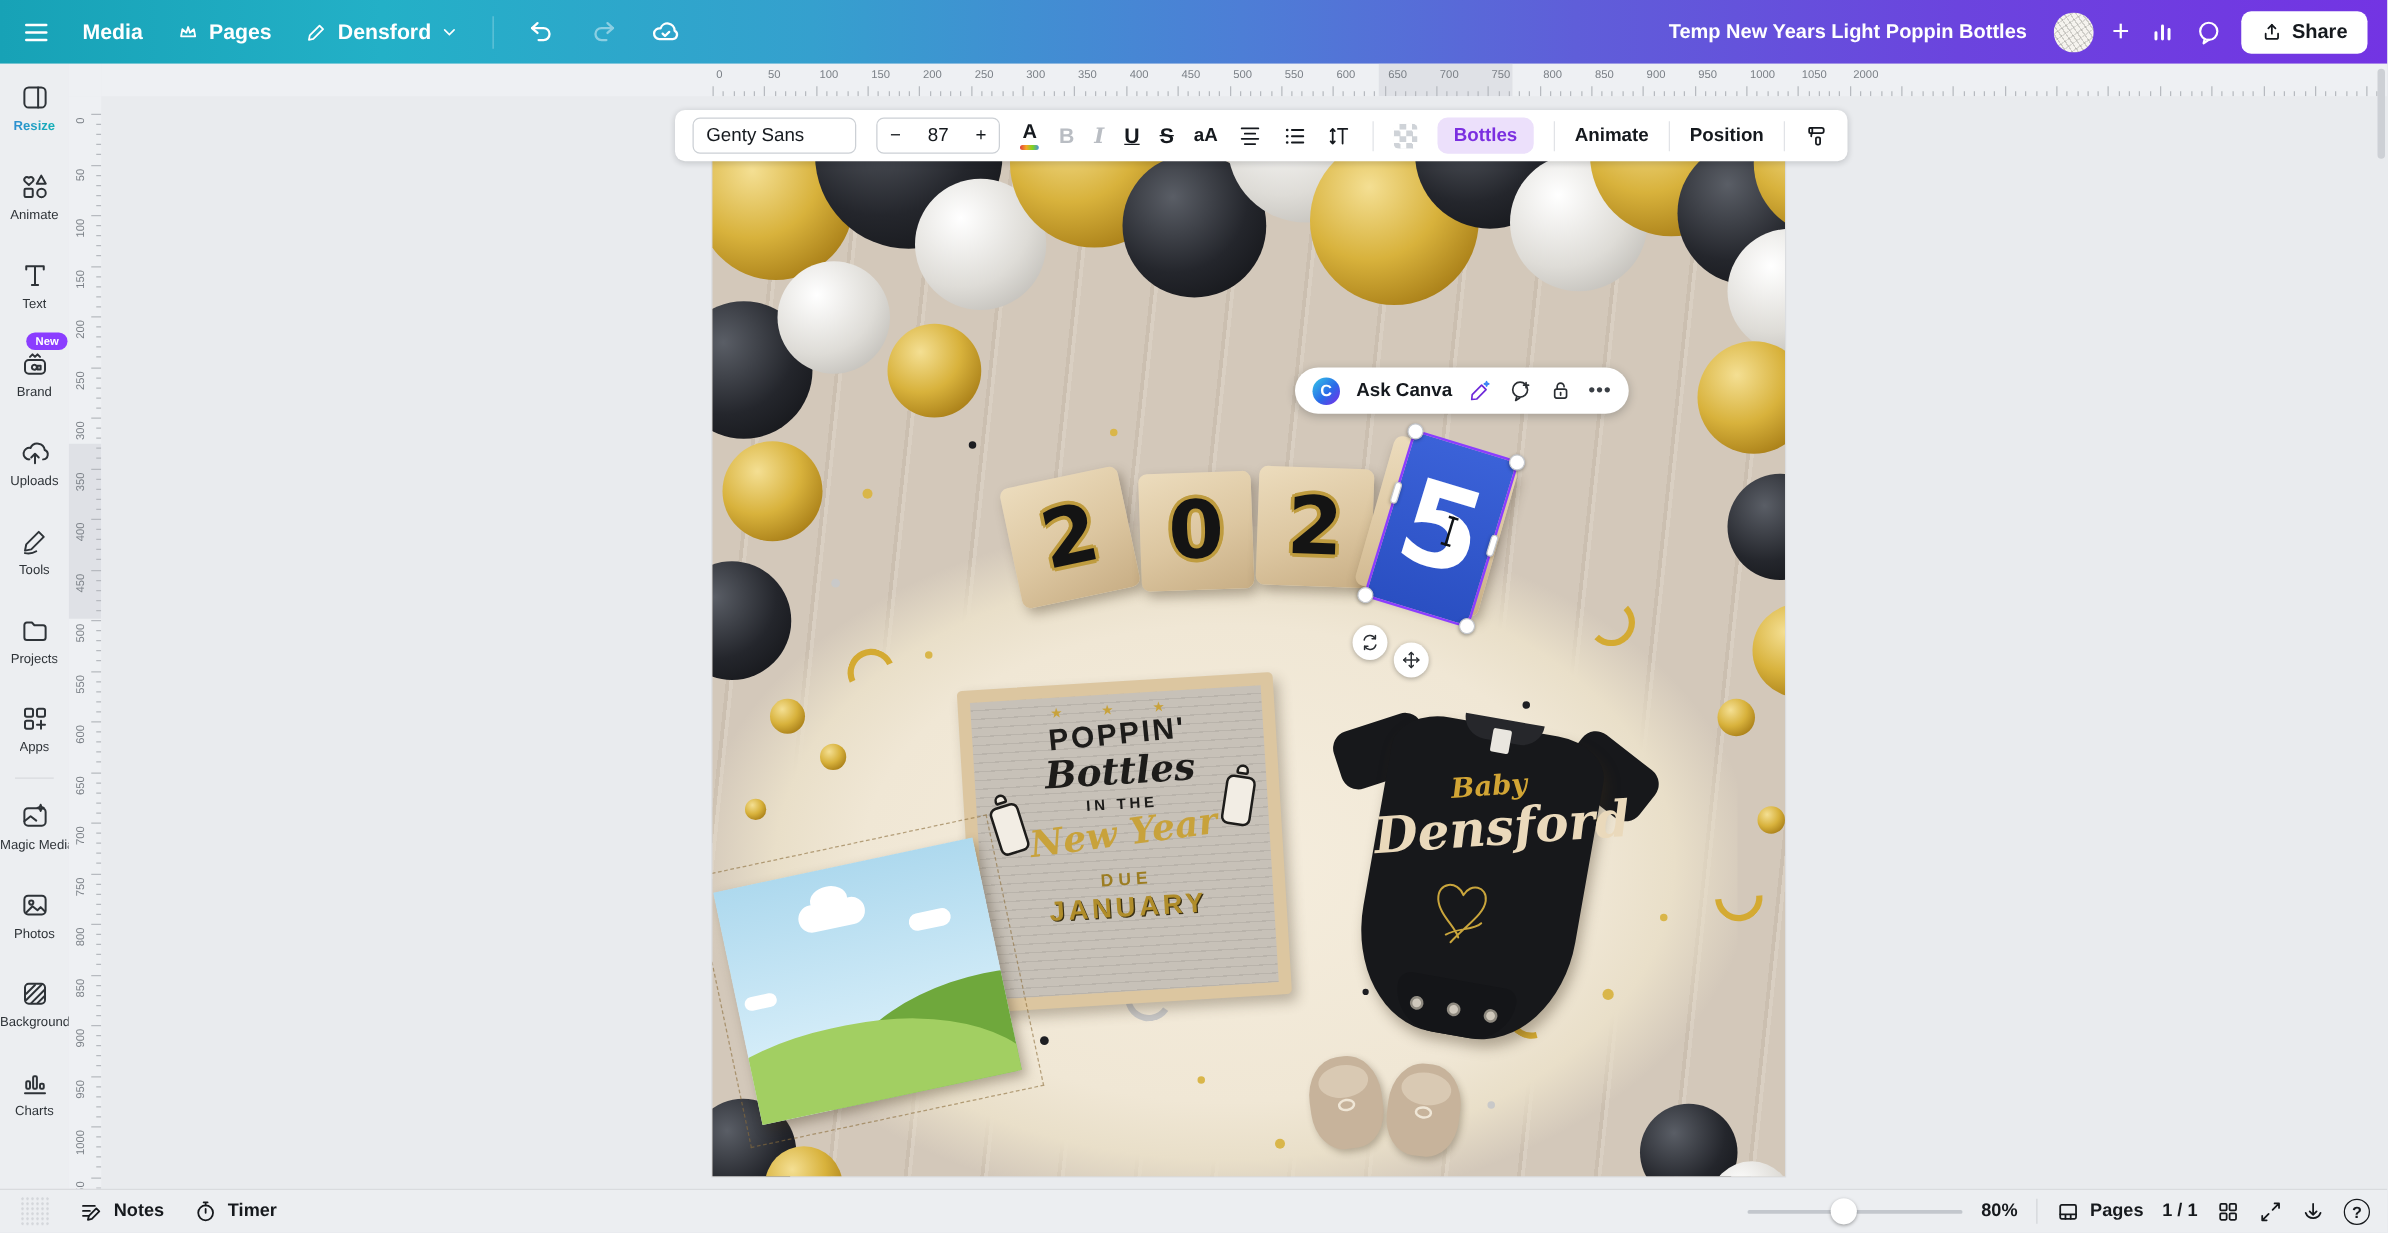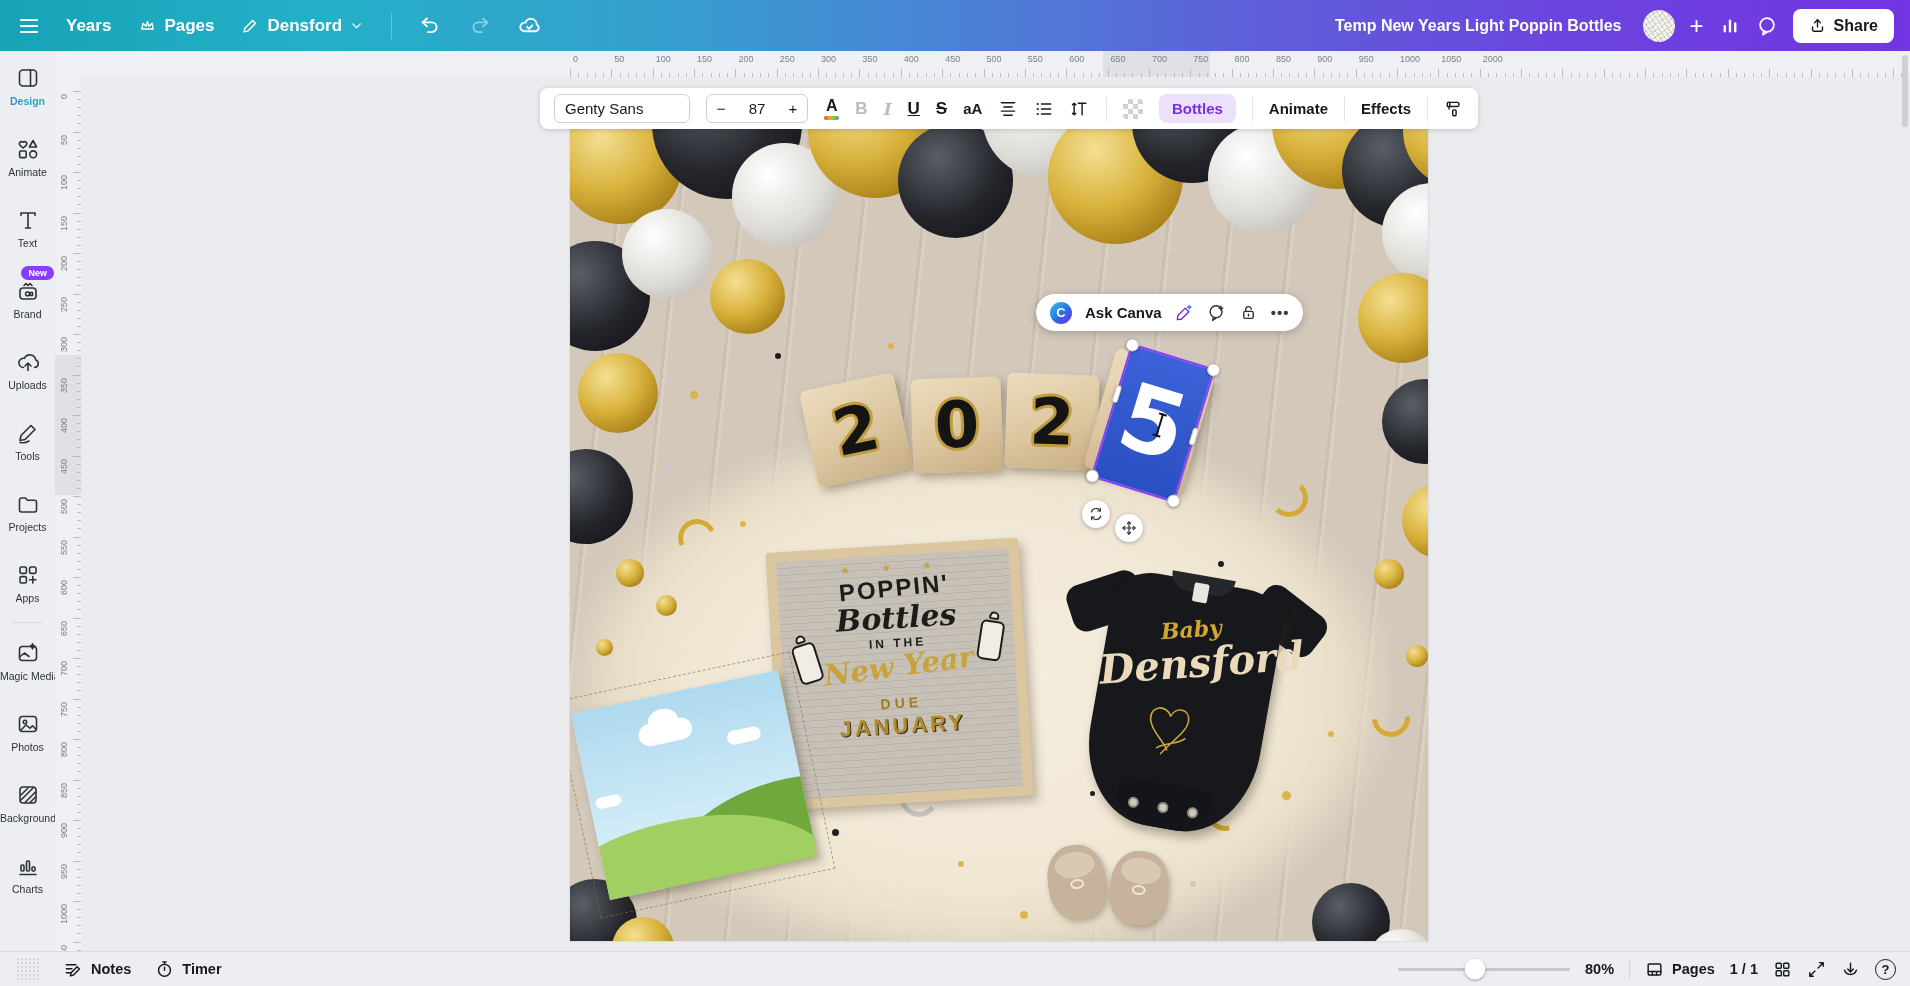--- a/index.html
+++ b/index.html
@@ -182,21 +182,21 @@
 <div id="app">
 
   <div class="topbar">
     <div class="tb-left">
       <div class="burger">
           <div></div>
           <div></div>
           <div></div>
         </div>
       <div class="tb-item">
-          <span>Years</span>
+          <span>Media</span>
         </div>
       <div class="tb-item">
         <span>
             <svg width="17" height="17" viewBox="0 0 24 24" fill="none" stroke="#fff" stroke-width="2" stroke-linejoin="round">
               <path d="M4 17l1.5-8 4.5 4 2-6.5L14 13l4.5-4L20 17z"></path>
             </svg>
           </span>
         <span>Pages</span>
       </div>
       <div class="tb-item">
@@ -263,21 +263,21 @@
   </div>
 
   <div class="sidebar">
     <div class="sb-item active">
       <span>
           <svg viewBox="0 0 24 24">
             <rect x="3.5" y="4" width="17" height="16" rx="3.5"></rect>
             <path d="M14.5 4v16"></path>
           </svg>
         </span>
-      <span class="sb-label">Design</span>
+      <span class="sb-label">Resize</span>
     </div>
     <div class="sb-item">
       <span>
           <svg viewBox="0 0 24 24">
             <path d="M7 5.2c-.8-.8-2.2-.8-3 .1-.8.9-.7 2.2.1 3l3 2.7 3-2.7c.8-.8.9-2.1.1-3-.8-.9-2.2-.9-3-.1z"></path>
             <path d="M17 3.5l3.6 6.5h-7.2z"></path>
             <rect x="3.6" y="14" width="6.6" height="6.6" rx="1"></rect>
             <circle cx="17.2" cy="17.3" r="3.4"></circle>
           </svg>
         </span>
@@ -919,21 +919,21 @@
           <path d="M10 5h9M14.5 5v14"></path>
           <path d="M5 5v14M3 7l2-2 2 2M3 17l2 2 2-2"></path>
         </svg>
       </div>
     <div class="tool-div"></div>
     <div class="checker"></div>
     <div class="pill-effects">Bottles</div>
     <div class="tool-div"></div>
     <div class="tb-text">Animate</div>
     <div class="tool-div"></div>
-    <div class="tb-text">Effects</div>
+    <div class="tb-text">Position</div>
     <div class="tool-div"></div>
     <div class="icon20">
       <svg viewBox="0 0 24 24">
           <path d="M5 4h11a2 2 0 0 1 2 2v1a2 2 0 0 1-2 2H8a2 2 0 0 0-2 2v1"></path>
           <rect x="4" y="4" width="3" height="5" rx="1"></rect>
           <rect x="10.5" y="13" width="4" height="7" rx="1.2"></rect>
         </svg>
       </div>
   </div>
 

